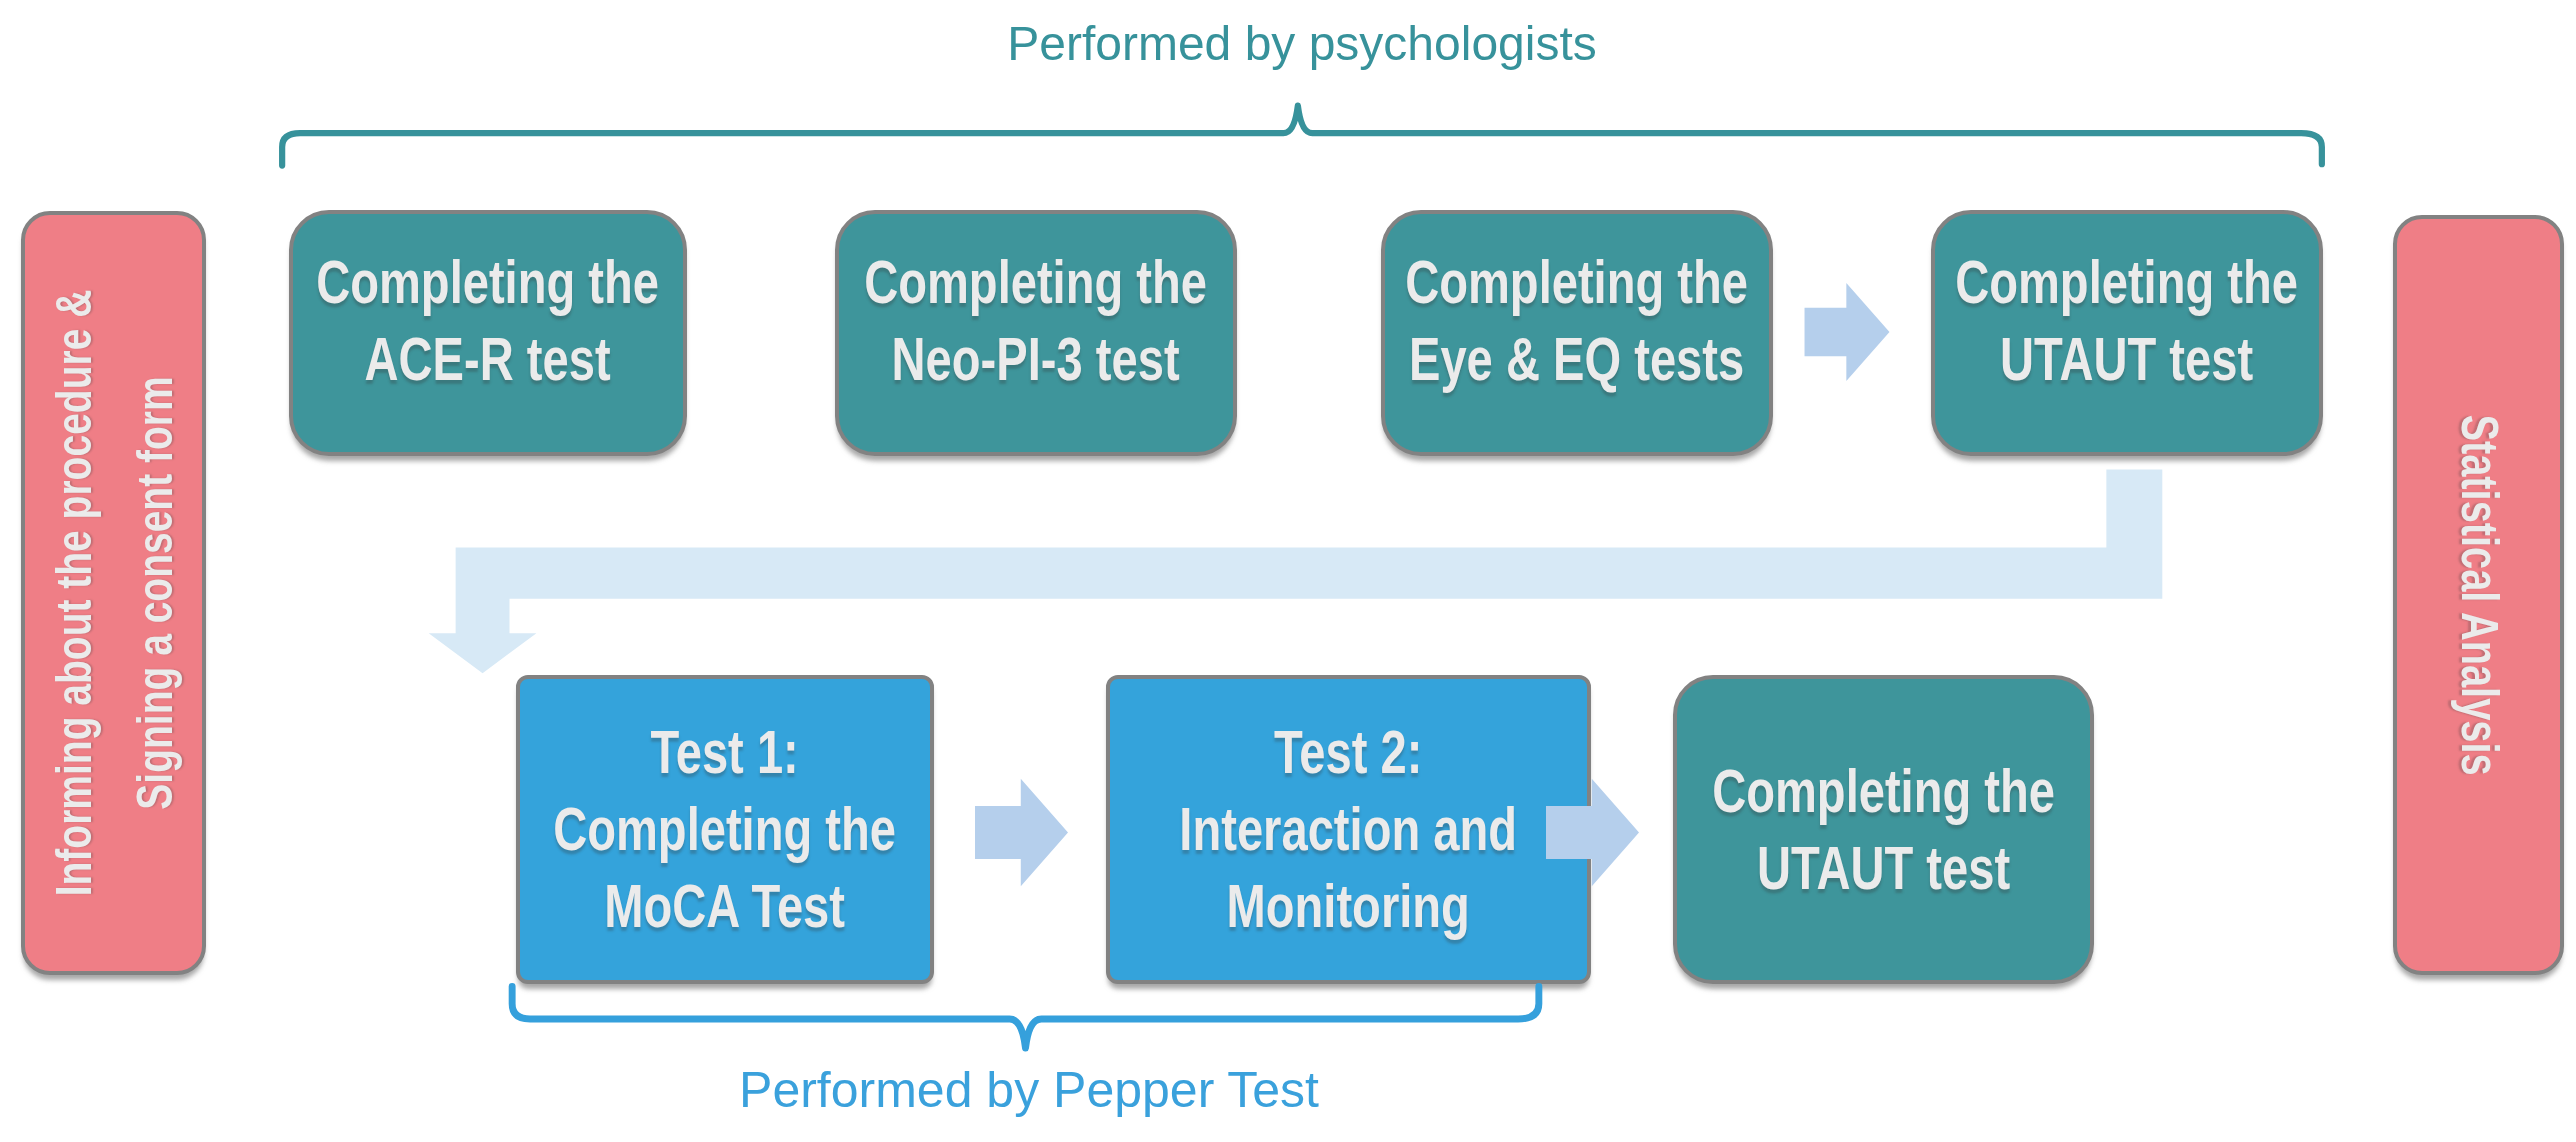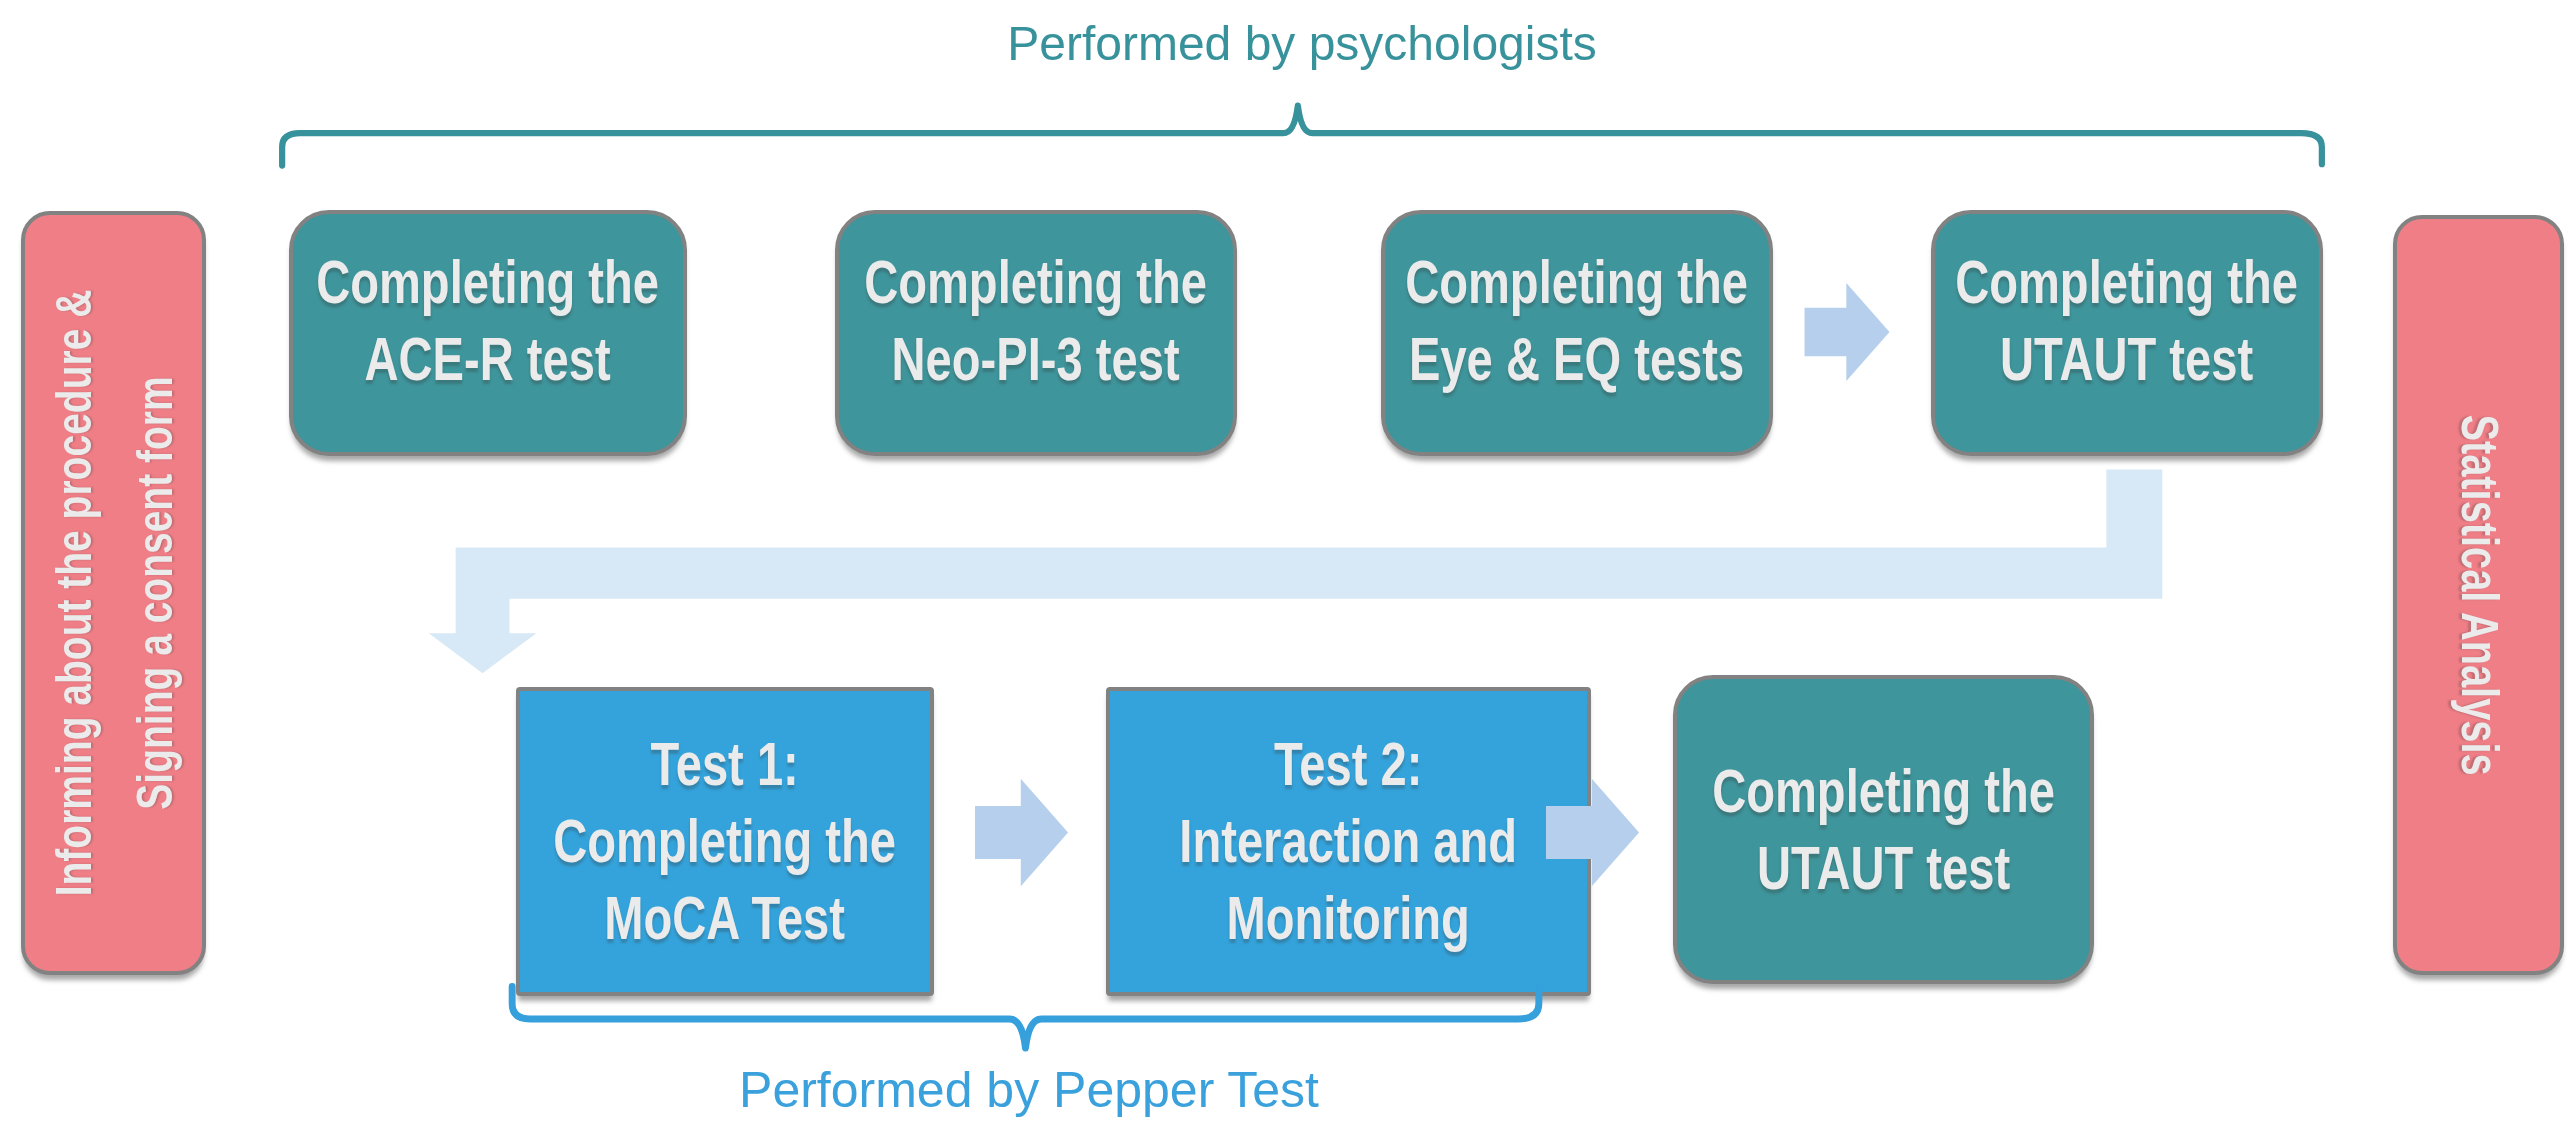--- a/index.html
+++ b/index.html
@@ -27,21 +27,21 @@
   }
   .group-label.teal{color:var(--teal-label);font-size:48px;}
   .group-label.blue{color:var(--blue-label);font-size:50px;}
   
   .box{
     position:absolute;border:4.8px solid var(--border);
     box-shadow:0 6.2px 4.8px -2.1px rgba(110,110,110,0.6);
     display:flex;align-items:center;justify-content:center;
   }
   .box.teal{background:var(--teal-box);border-radius:40px;}
-  .box.blue{background:var(--blue-box);border-radius:4px;margin-top:12px;}
+  .box.blue{background:var(--blue-box);border-radius:12px;}
   .box.pink{background:var(--pink-box);border-radius:29px;}
   .box-label{
     color:var(--box-text);font-weight:bold;text-align:center;
     font-size:62px;line-height:1.24;
     transform:scaleX(0.76);transform-origin:center;
     text-shadow:0 3.5px 2.8px rgba(50,50,50,0.28);
     white-space:nowrap;
   }
   .box-label span{display:block;}
   .row1 .box-label{padding-bottom:23.5px;}

